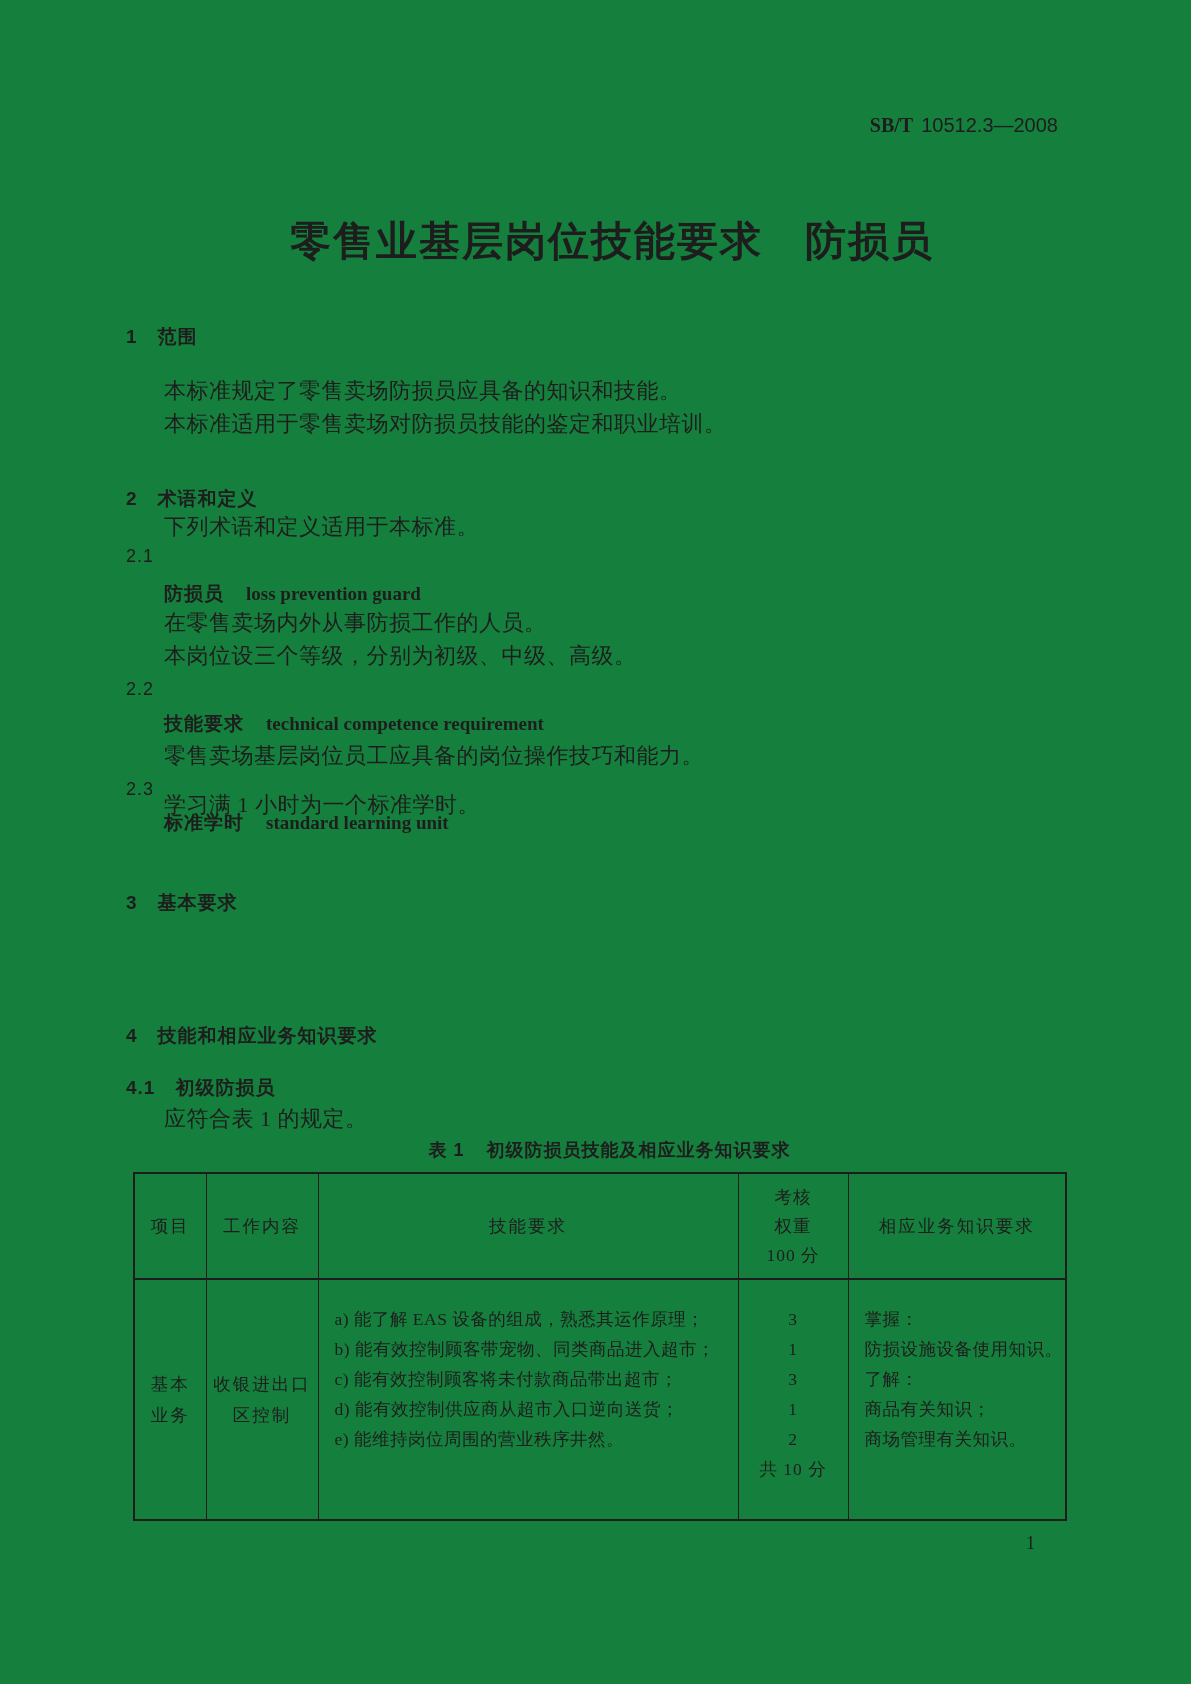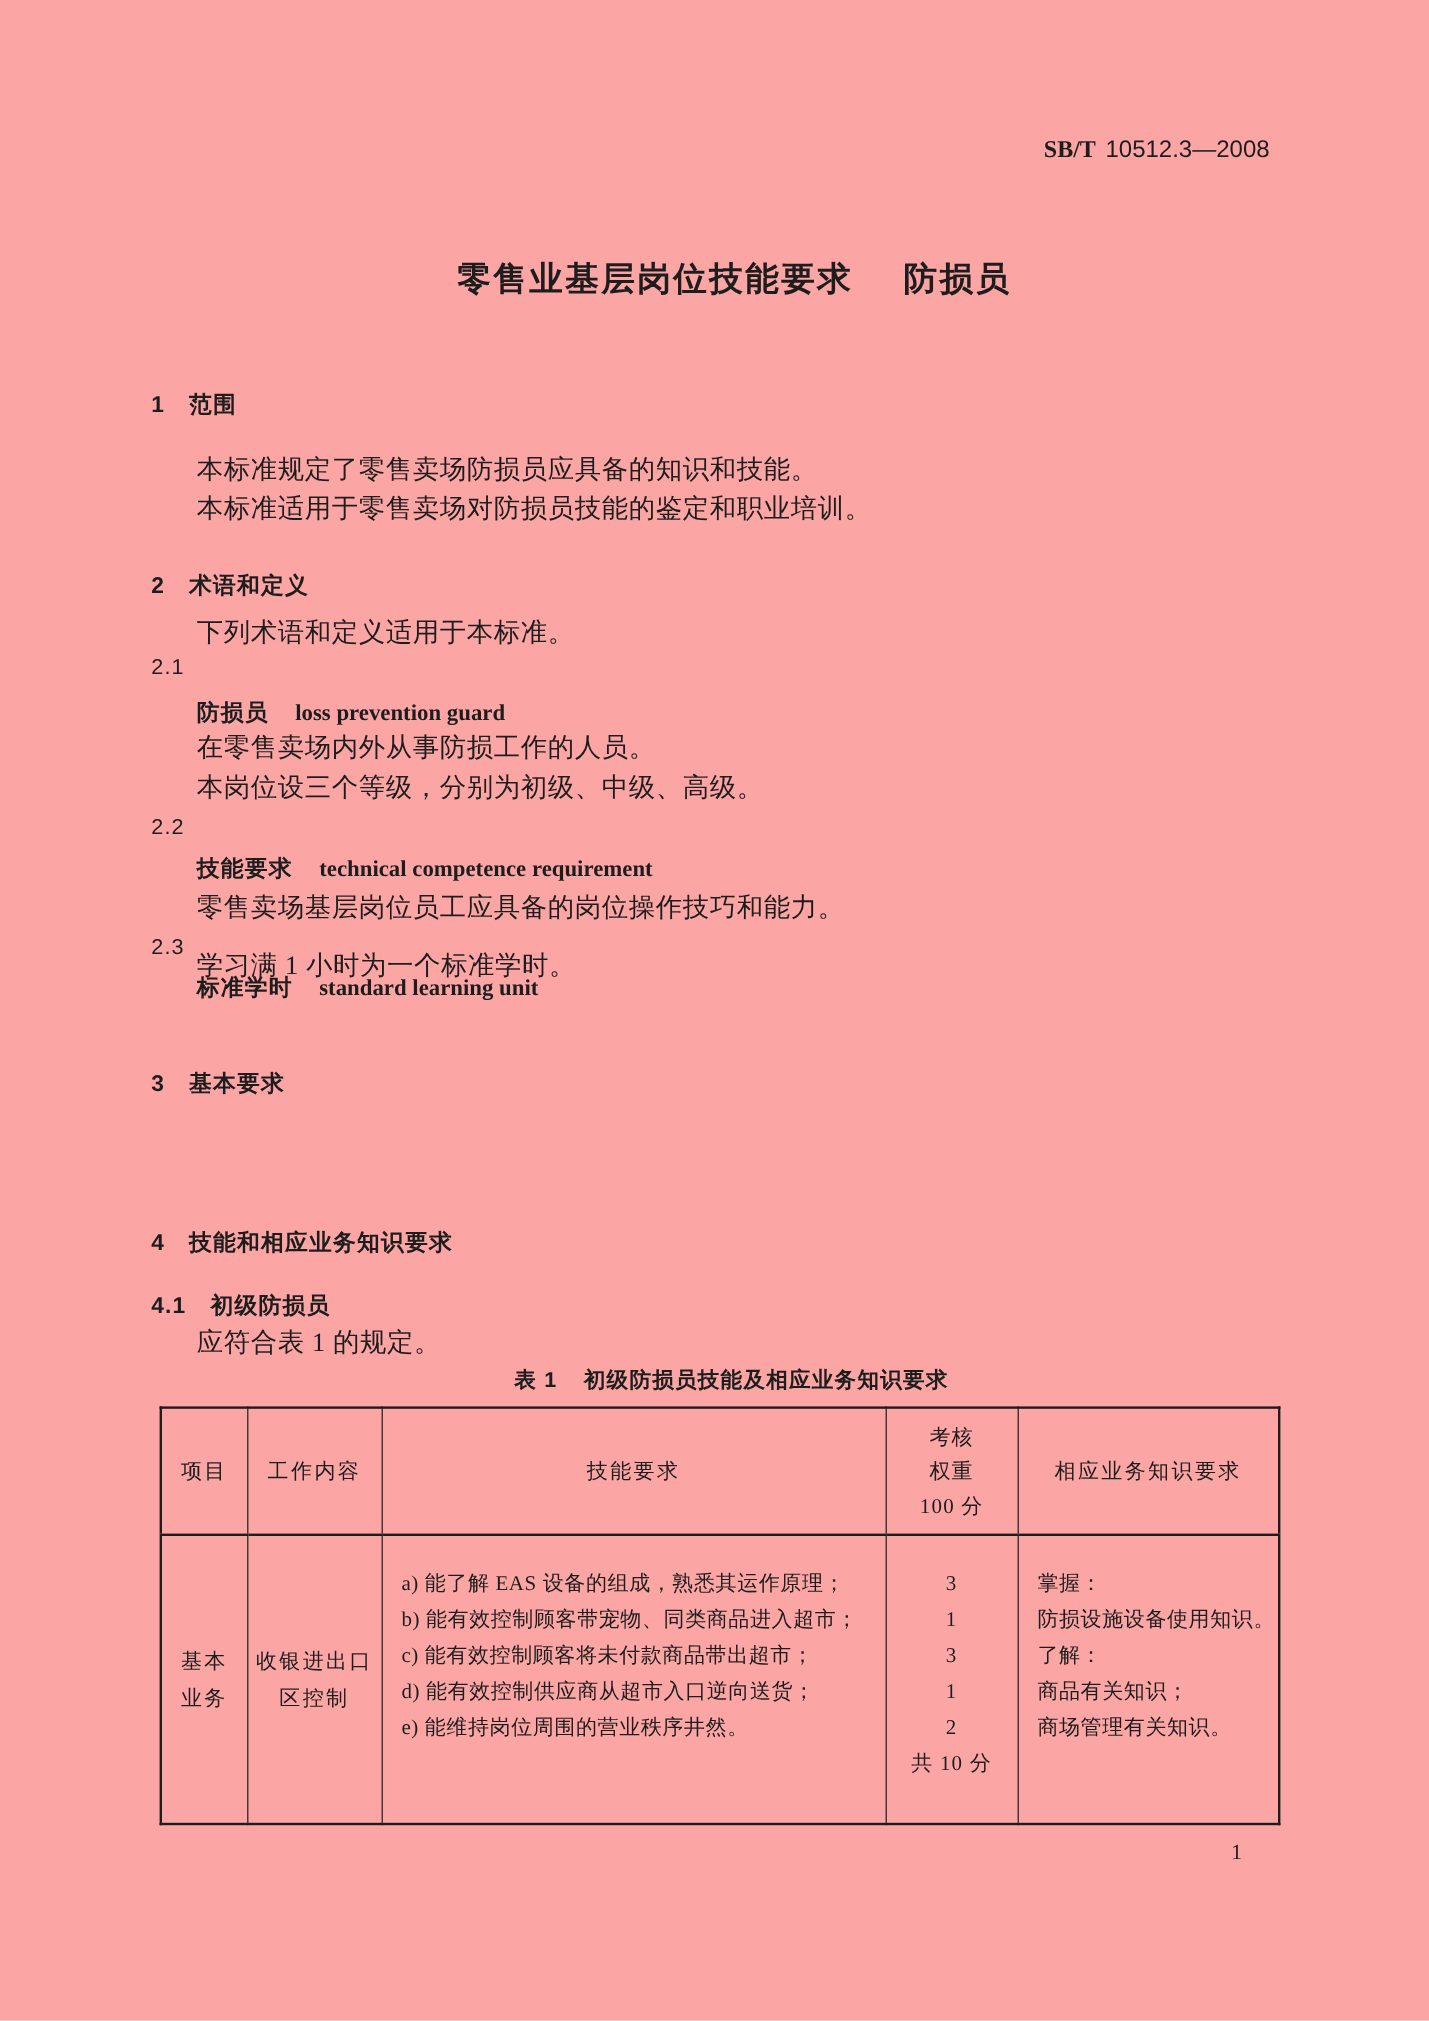--- a/index.html
+++ b/index.html
@@ -1,36 +1,36 @@
 <!DOCTYPE html>
 <html><head>
 <meta charset="utf-8">
 <style>
   html, body { margin: 0; padding: 0; background: #ffffff; }
   .page {
     position: relative;
     width: 1191px;
     height: 1684px;
-    background: #fca5a5;
+    background: #15803d;
     color: #1d1d1d;
     font-family: "Liberation Serif", "DejaVu Serif", serif;
     overflow: hidden;
   }
   .abs { position: absolute; white-space: nowrap; }
 
   
   .doc-number { top: 114px; right: 133px; font-size: 20px; }
   .doc-number .sn-prefix { font-weight: bold; font-family: "Liberation Serif","DejaVu Serif",serif; }
   .doc-number .sn-num { font-family: "Liberation Sans","DejaVu Sans",sans-serif; margin-left: 8px; font-weight: 500; }
 
   
   .title {
     top: 214px; left: 0; right: 0; text-align: center;
     font-family: "Liberation Sans","DejaVu Sans",sans-serif;
-    font-size: 28px; font-weight: bold; letter-spacing: 2px; margin: 0; padding-left: 33px;
+    font-size: 41px; font-weight: bold; letter-spacing: 2px; margin: 0; padding-left: 33px;
   }
   .title .tgap { margin-left: 42px; }
 
   
   .heading {
     font-family: "Liberation Sans","DejaVu Sans",sans-serif;
     font-size: 19px; font-weight: bold; left: 126px; letter-spacing: 1px;
   }
   .heading .htext { margin-left: 20px; }
 
@@ -96,21 +96,21 @@
   <h1 class="abs title">
     <span>零售业基层岗位技能要求</span><span class="tgap">防损员</span>
   </h1>
 
   <div class="abs heading" style="top:324px">
     <span>1</span><span class="htext">范围</span>
   </div>
   <div class="abs ln" style="top:378px">本标准规定了零售卖场防损员应具备的知识和技能。</div>
   <div class="abs ln" style="top:411px">本标准适用于零售卖场对防损员技能的鉴定和职业培训。</div>
 
-  <div class="abs heading" style="top:475px">
+  <div class="abs heading" style="top:486px">
     <span>2</span><span class="htext">术语和定义</span>
   </div>
   <div class="abs ln" style="top:514px">下列术语和定义适用于本标准。</div>
 
   <div class="abs clause-num" style="top:546px">2.1</div>
   <div class="abs term" style="top:581px">
     <span class="t-cn">防损员</span><span class="t-en">loss prevention guard</span>
   </div>
   <div class="abs ln" style="top:610px">在零售卖场内外从事防损工作的人员。</div>
   <div class="abs ln" style="top:643px">本岗位设三个等级，分别为初级、中级、高级。</div>

